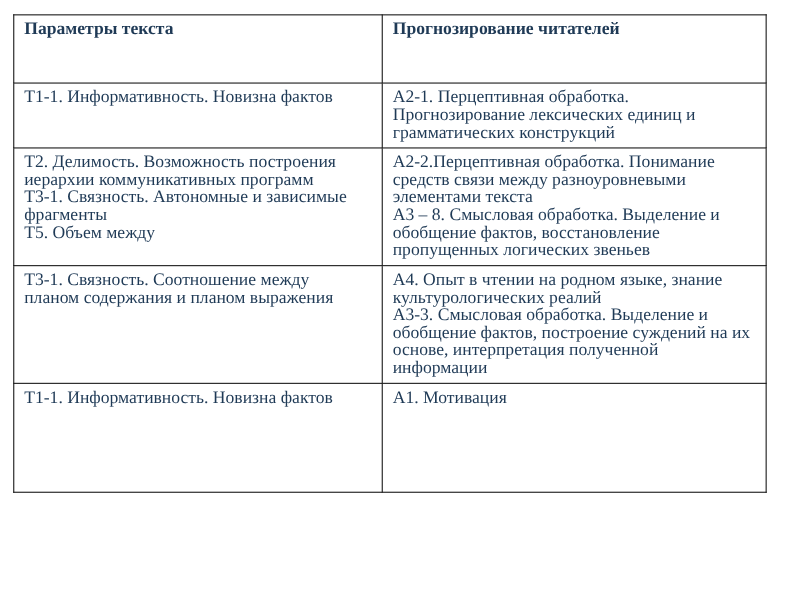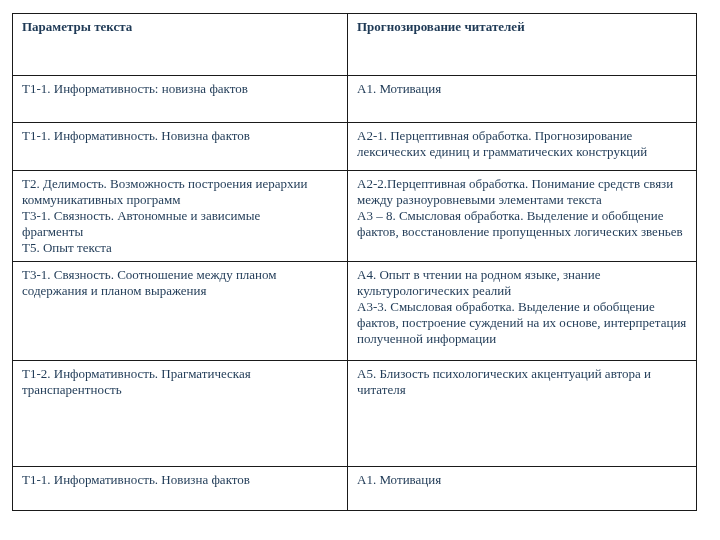--- a/index.html
+++ b/index.html
@@ -21,21 +21,21 @@
     top: 13px;
     width: 684px;
     border-collapse: collapse;
     table-layout: fixed;
     color: var(--ink, #1f3a56);
   }
   .map-table th, .map-table td {
     border: 1.5px solid var(--line, #1a1a1a);
     vertical-align: top;
     text-align: left;
-    font-size: 13px;
+    font-size: 16px;
     line-height: 16px;
     padding: 5px 8px 5px 9px;
   }
   .map-table th { font-weight: bold; }
   .map-table col.c-left  { width: 335px; }
   .map-table col.c-right { width: 349px; }
   .map-table td.cell-left, .map-table th.cell-left { padding-right: 24px; }
   .map-table thead tr        { height: 62px; }
   .map-table tbody tr:nth-child(1) { height: 47px; }
   .map-table tbody tr:nth-child(2) { height: 48px; }
@@ -57,64 +57,48 @@
     </colgroup>
     <thead>
       <tr>
         <th class="cell-left">Параметры текста</th>
         <th class="cell-right">Прогнозирование читателей</th>
       </tr>
     </thead>
     <tbody id="table-body">
         <tr>
           <td class="cell-left">
-            <p class="cell-line">Т1-1. Информативность: новизна фактов</p>
-          </td>
-          <td class="cell-right">
-            <p class="cell-line">А1. Мотивация</p>
-          </td>
-        </tr>
-        <tr>
-          <td class="cell-left">
             <p class="cell-line">Т1-1. Информативность. Новизна фактов</p>
           </td>
           <td class="cell-right">
             <p class="cell-line">А2-1. Перцептивная обработка. Прогнозирование лексических единиц и грамматических конструкций</p>
           </td>
         </tr>
         <tr>
           <td class="cell-left">
             <p class="cell-line">Т2. Делимость. Возможность построения иерархии коммуникативных программ</p>
             <p class="cell-line">Т3-1. Связность. Автономные и зависимые фрагменты</p>
-            <p class="cell-line">Т5. Опыт текста</p>
+            <p class="cell-line">Т5. Объем между</p>
           </td>
           <td class="cell-right">
             <p class="cell-line">А2-2.Перцептивная обработка. Понимание средств связи между разноуровневыми элементами текста</p>
             <p class="cell-line">А3 – 8. Смысловая обработка. Выделение и обобщение фактов, восстановление пропущенных логических звеньев</p>
           </td>
         </tr>
         <tr>
           <td class="cell-left">
             <p class="cell-line">Т3-1. Связность. Соотношение между планом содержания и планом выражения</p>
           </td>
           <td class="cell-right">
             <p class="cell-line">А4. Опыт в чтении на родном языке, знание культурологических реалий</p>
             <p class="cell-line">А3-3. Смысловая обработка. Выделение и обобщение фактов, построение суждений на их основе, интерпретация полученной информации</p>
           </td>
         </tr>
         <tr>
           <td class="cell-left">
-            <p class="cell-line">Т1-2. Информативность. Прагматическая транспарентность</p>
-          </td>
-          <td class="cell-right">
-            <p class="cell-line">А5. Близость психологических акцентуаций автора и читателя</p>
-          </td>
-        </tr>
-        <tr>
-          <td class="cell-left">
             <p class="cell-line">Т1-1. Информативность. Новизна фактов</p>
           </td>
           <td class="cell-right">
             <p class="cell-line">А1. Мотивация</p>
           </td>
         </tr>
       </tbody>
   </table>
 </div>
 

